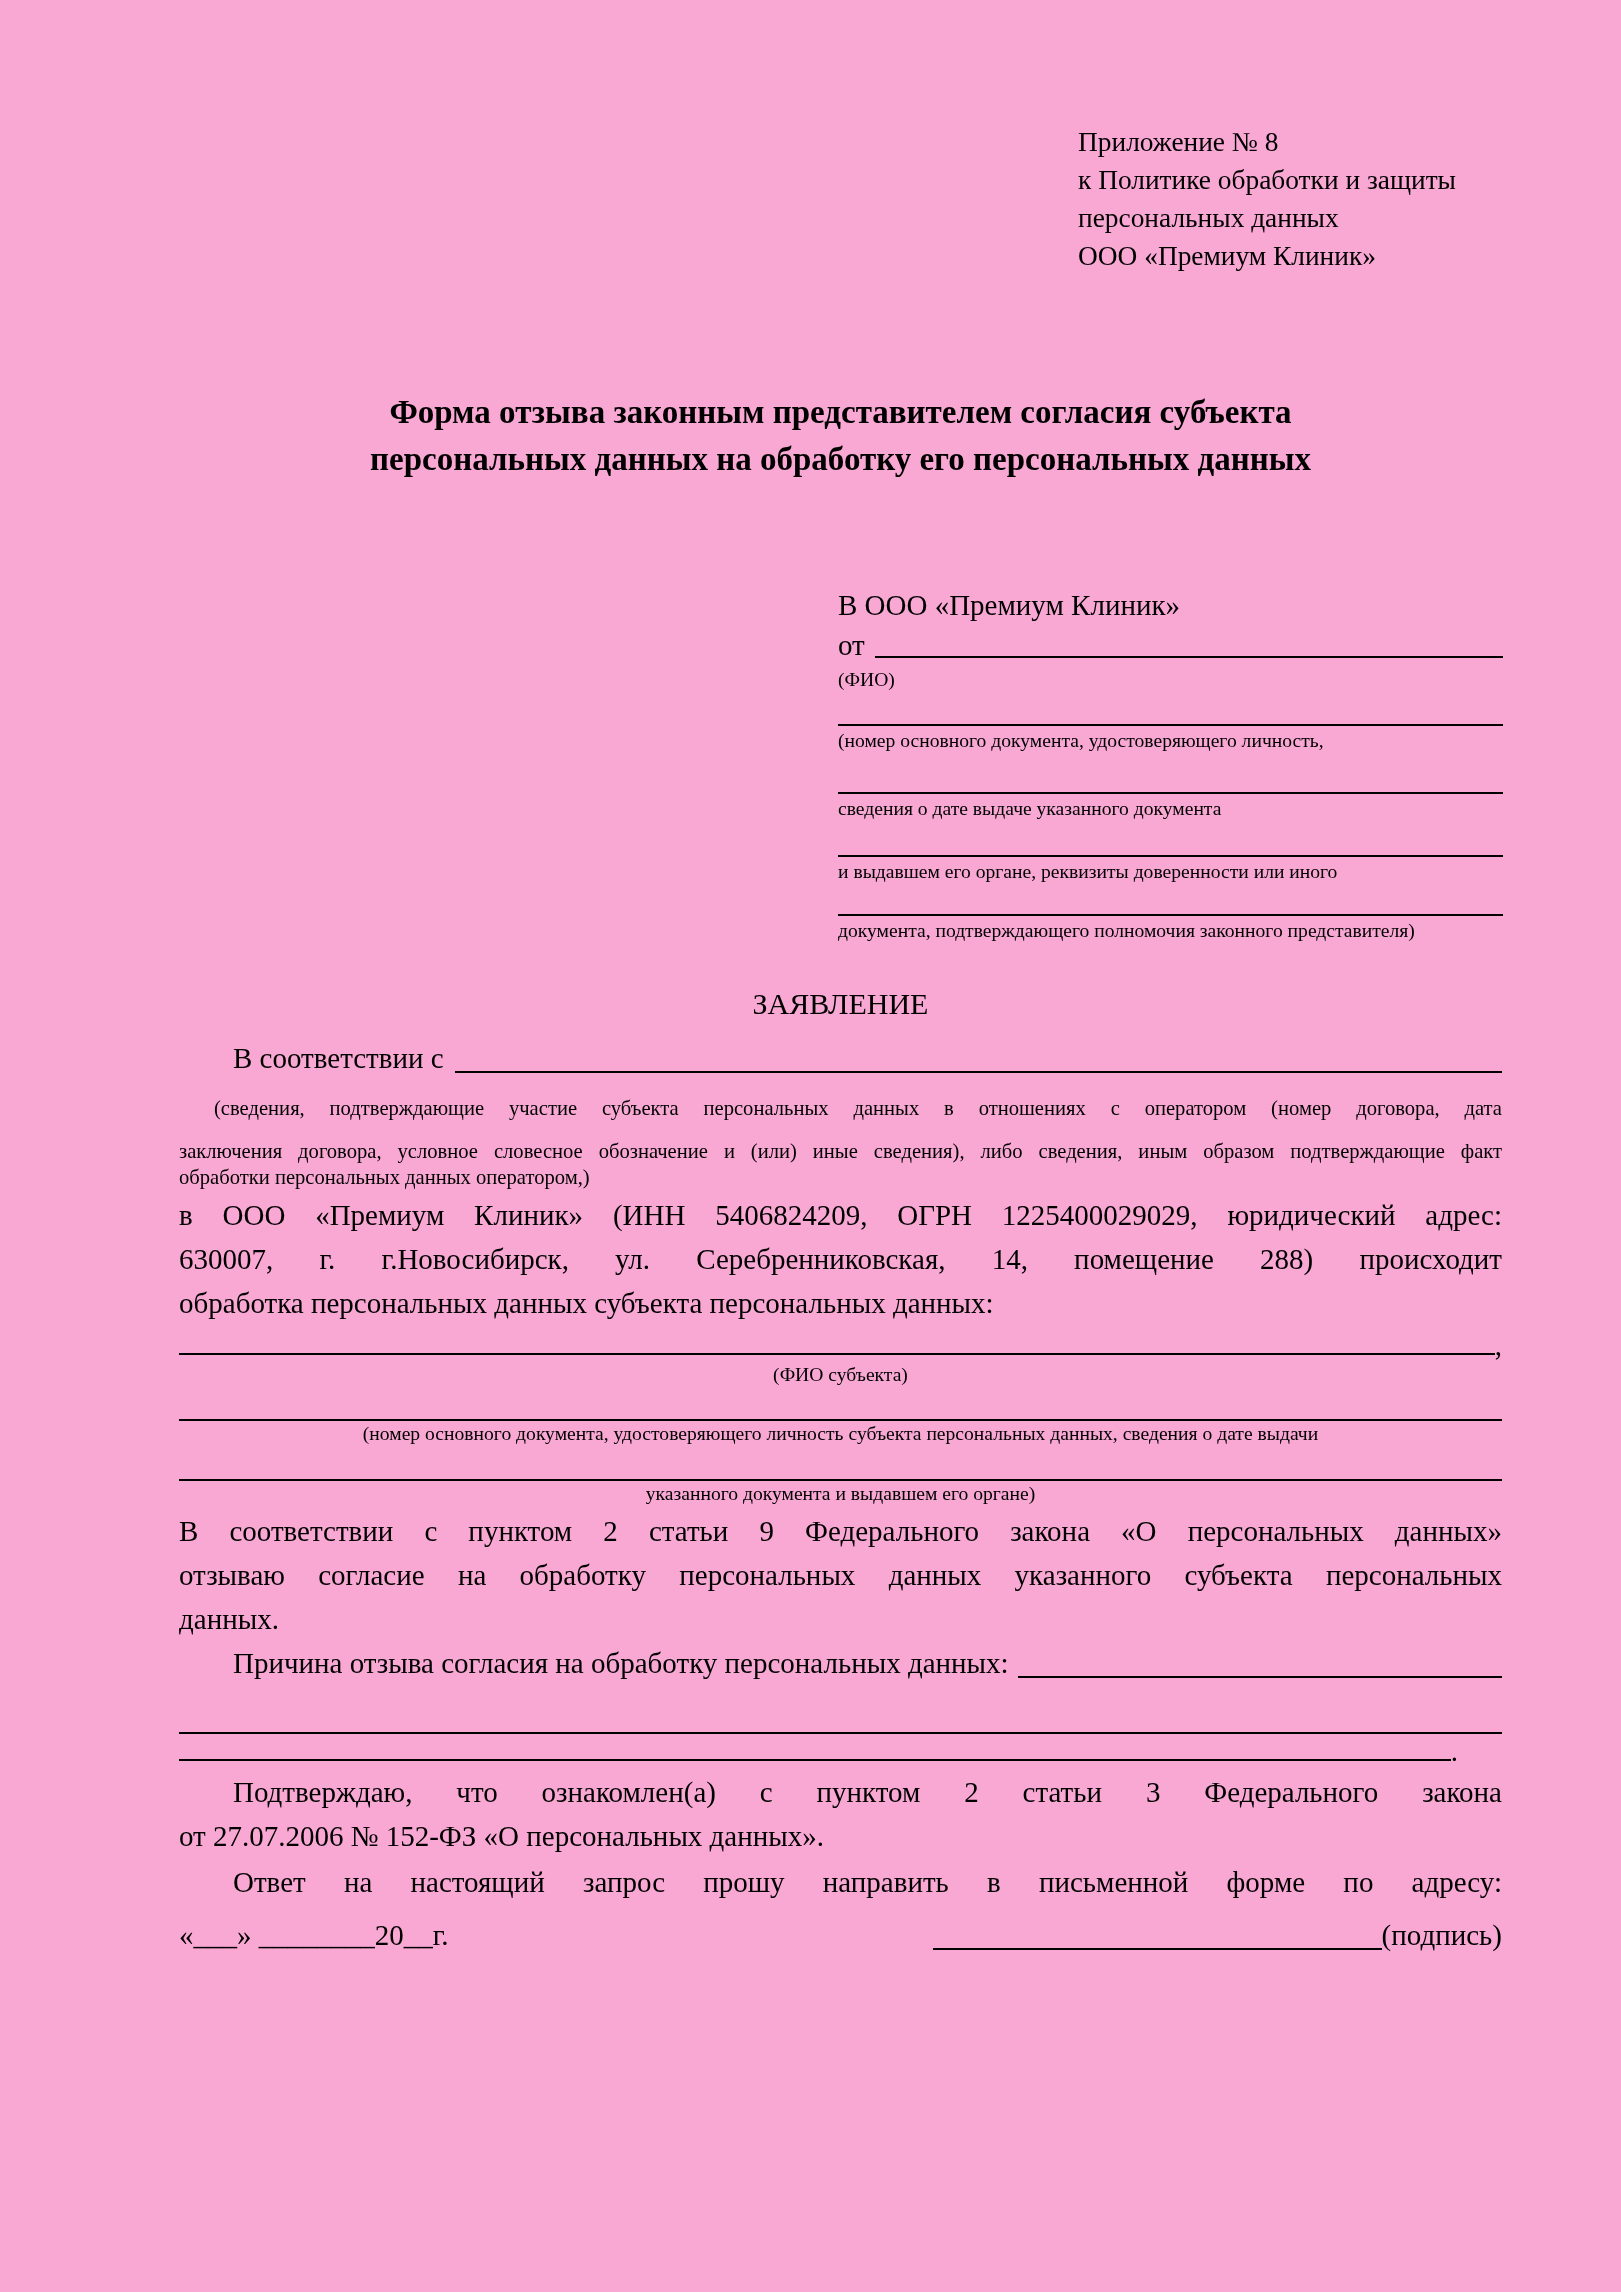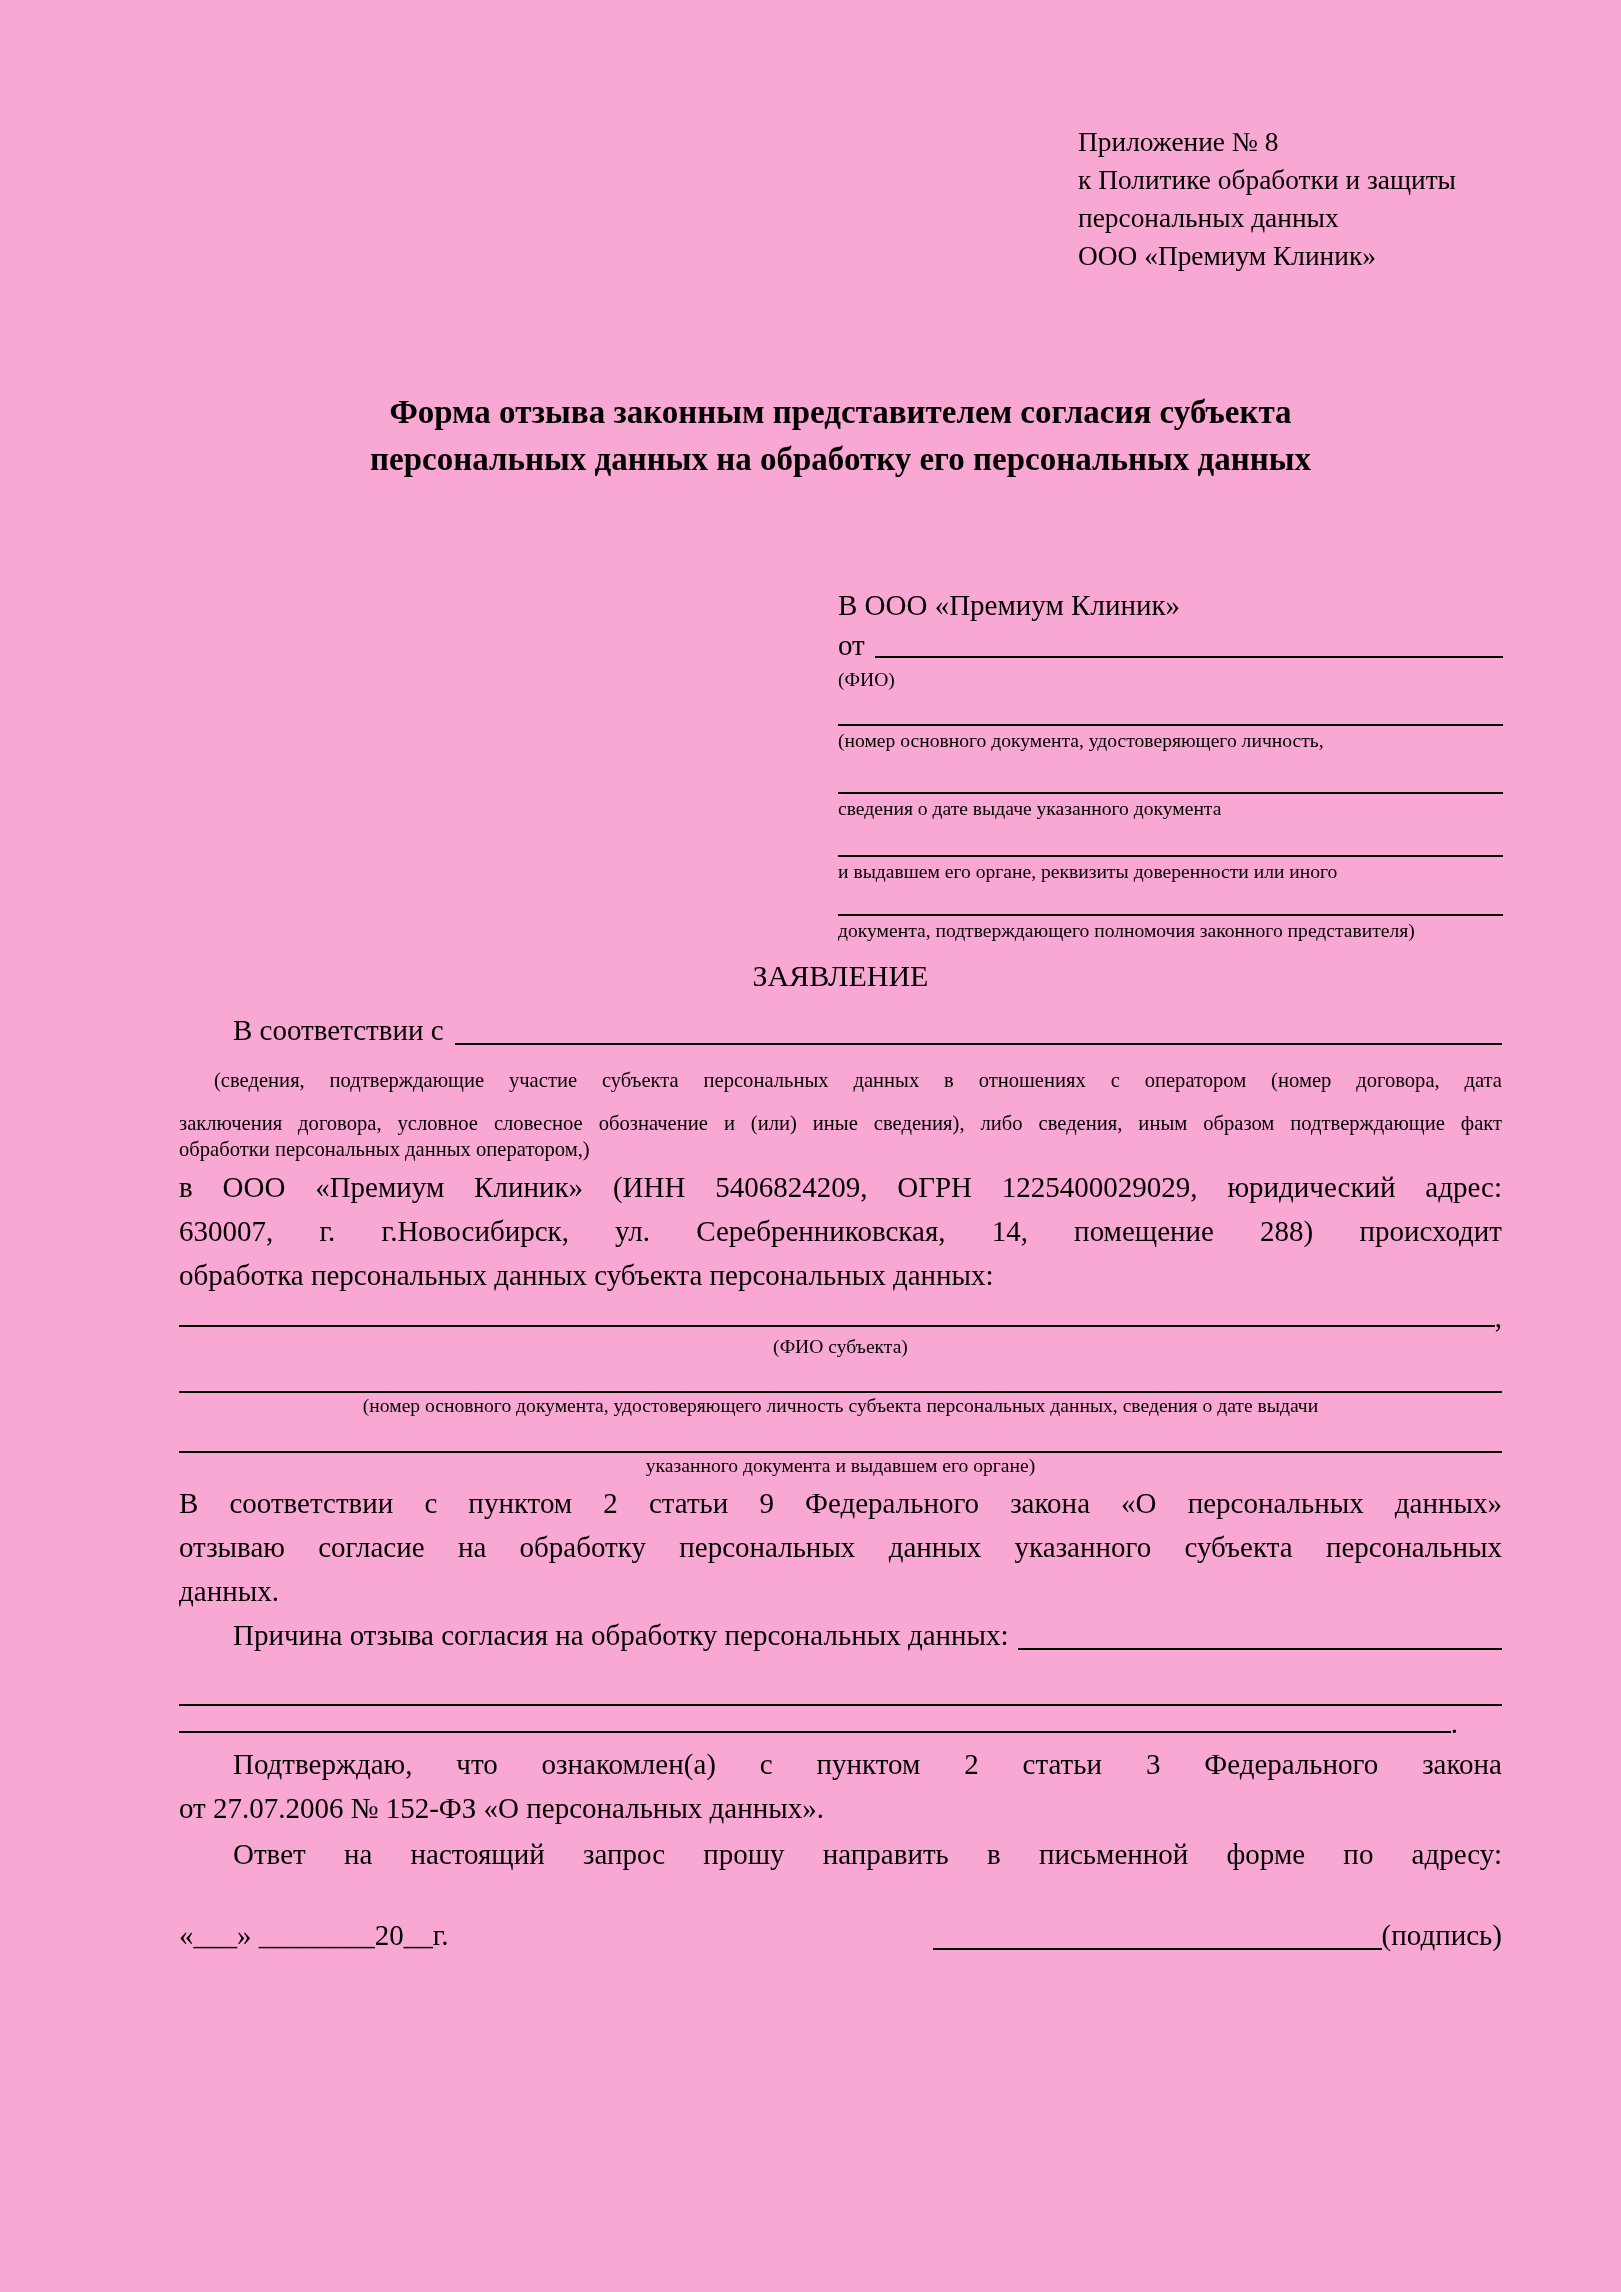--- a/index.html
+++ b/index.html
@@ -25,21 +25,21 @@
   .addr-to { font-size:29px; line-height:41px; }
   .row { display:flex; align-items:flex-end; }
   .from-row { height:39px; line-height:39px; }
   .from-row .lbl { flex:0 0 auto; padding-right:9.8px; }
   .fill { flex:1 1 auto; border-bottom:2px solid #000; height:29px; margin-bottom:6.9px; }
   .cap { font-size:19.6px; line-height:25.5px; text-align:left; margin-top:2px; }
   .blank2 { border-bottom:2px solid #000; height:23.5px; }
   .b1 { margin-top:9.8px; } .b2 { margin-top:17.6px; } .b3 { margin-top:11.8px; } .b4 { margin-top:7.8px; }
 
   
-  .stmt-heading { margin-top:11px; text-align:center; font-size:30px; line-height:43px; }
+  .stmt-heading { margin-top:39px; text-align:center; font-size:30px; line-height:43px; }
   .acc-row { margin-top:13px; height:41px; line-height:41px; }
   .acc-row .lbl { flex:0 0 auto; margin-left:54px; padding-right:11.8px; }
   .fill3 { flex:1 1 auto; border-bottom:2.9px solid #000; height:29px; margin-bottom:6.9px; }
   .small-cap-par { font-size:20.6px; line-height:26.5px; }
   .small-cap-par .jline { text-align:justify; text-align-last:justify;margin-top:16px; }
   .small-cap-par .ind { text-indent:35px; }
   .small-cap-par .lline { text-align:left; }
   .par { margin-top:2px; }
   .par .jline { text-align:justify; text-align-last:justify; }
   .par .lline { text-align:left; }

